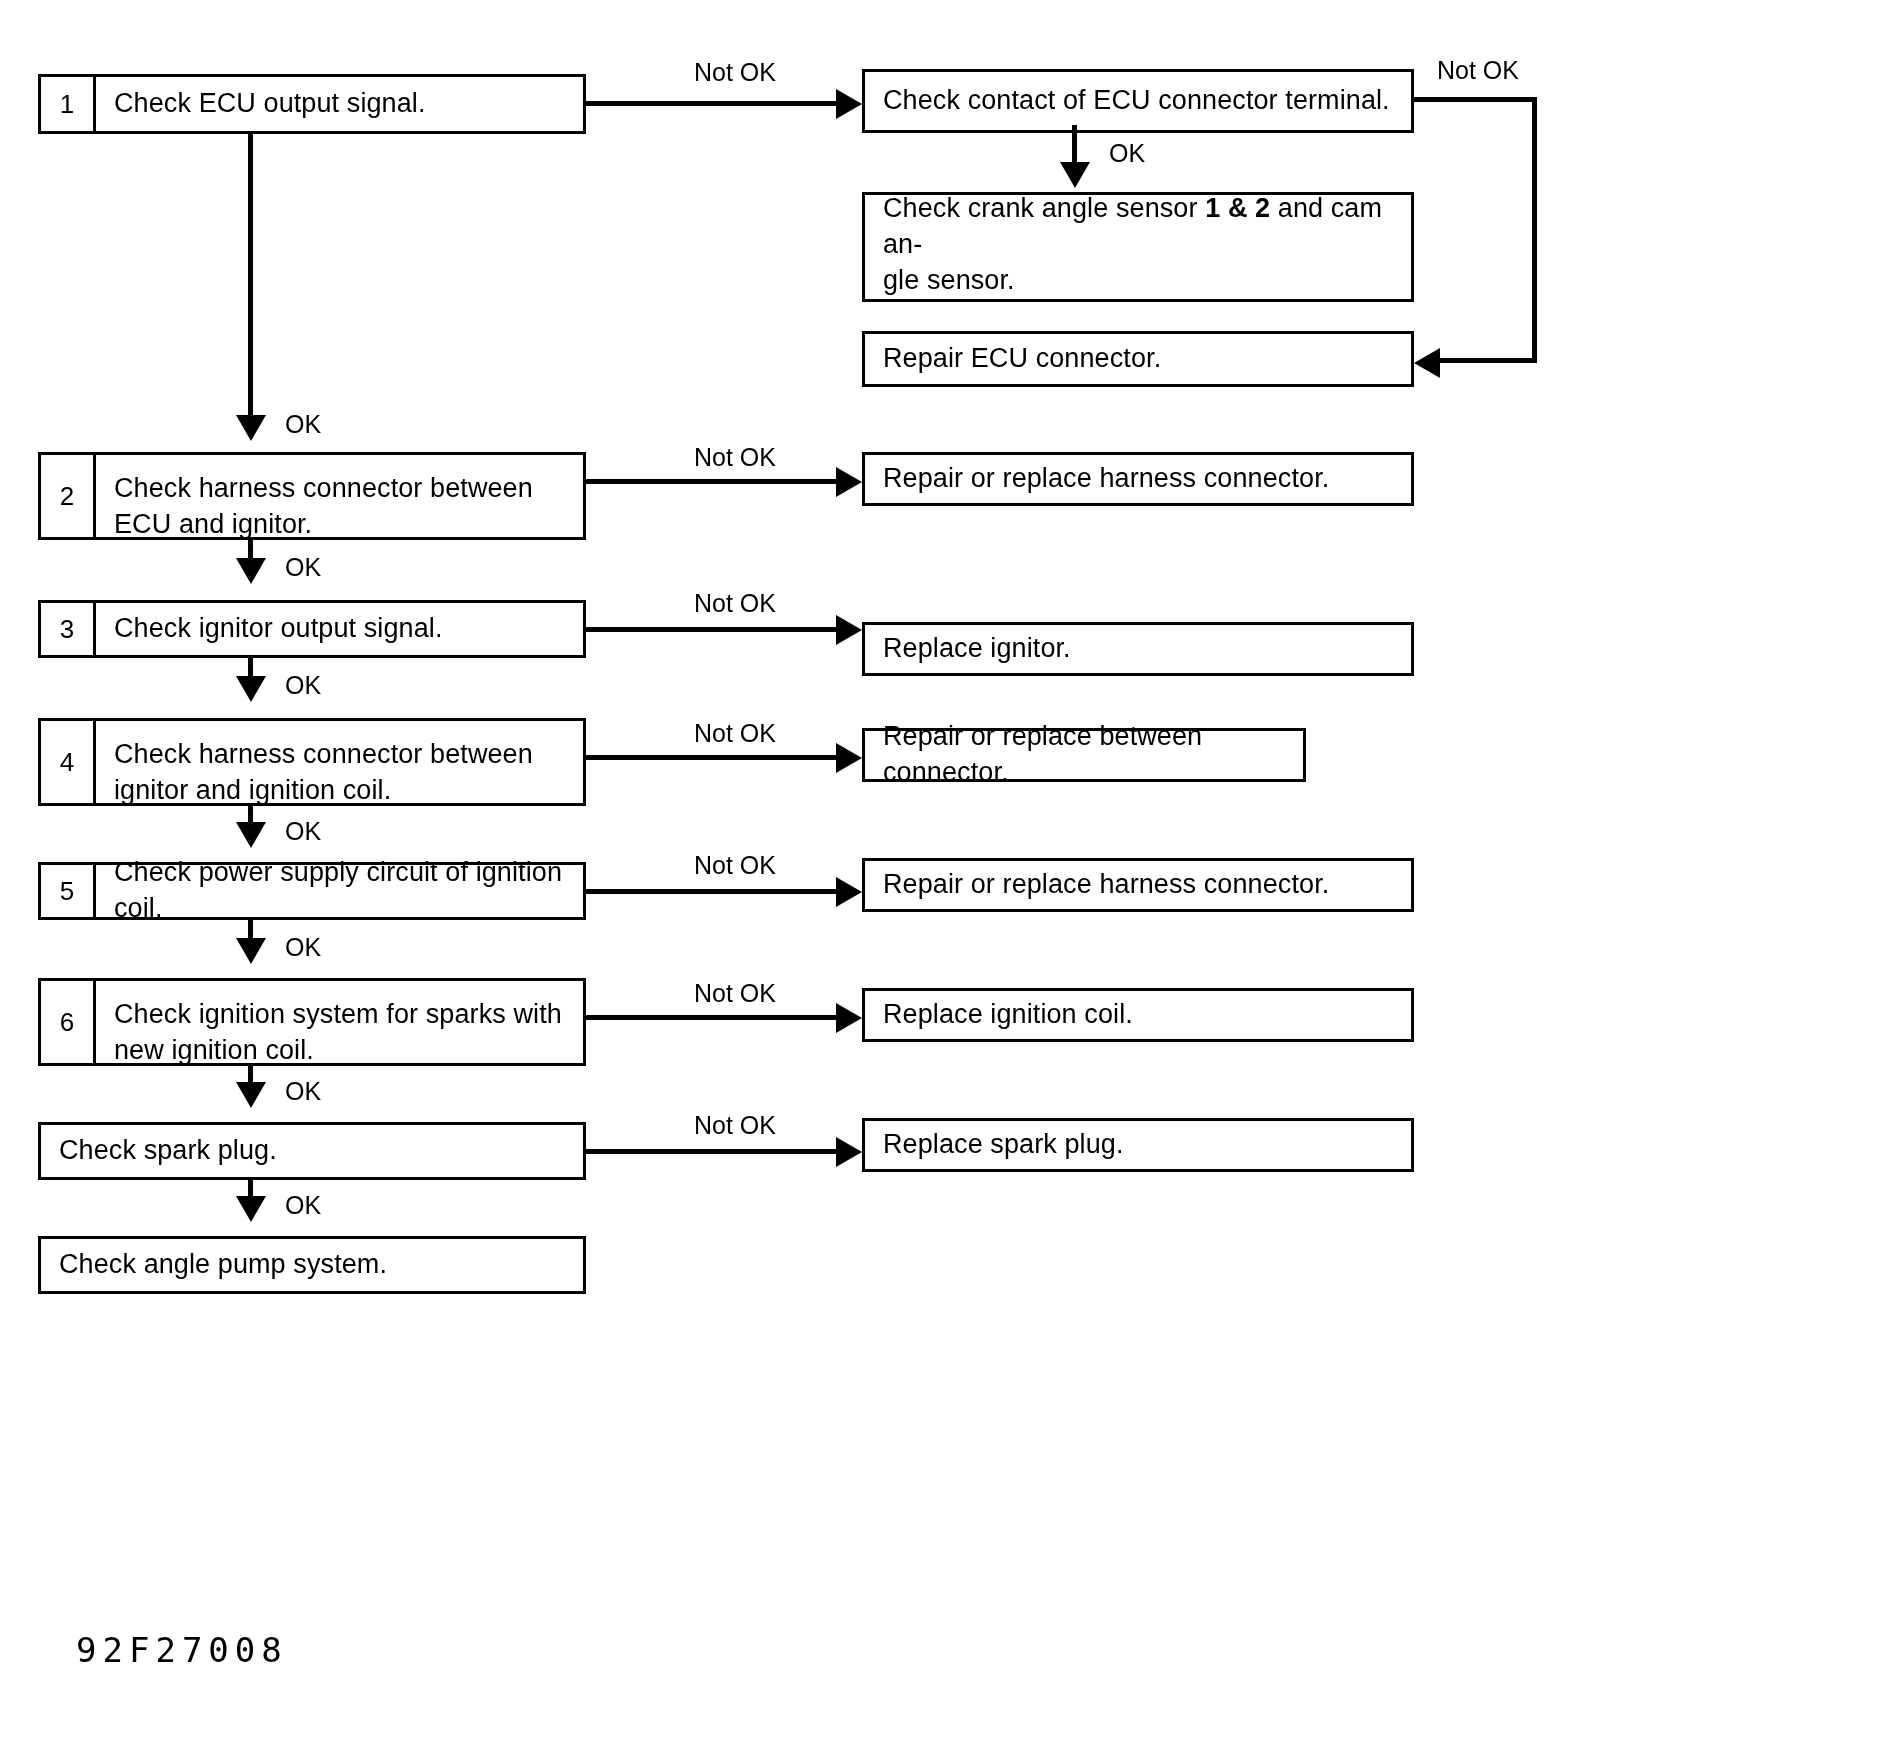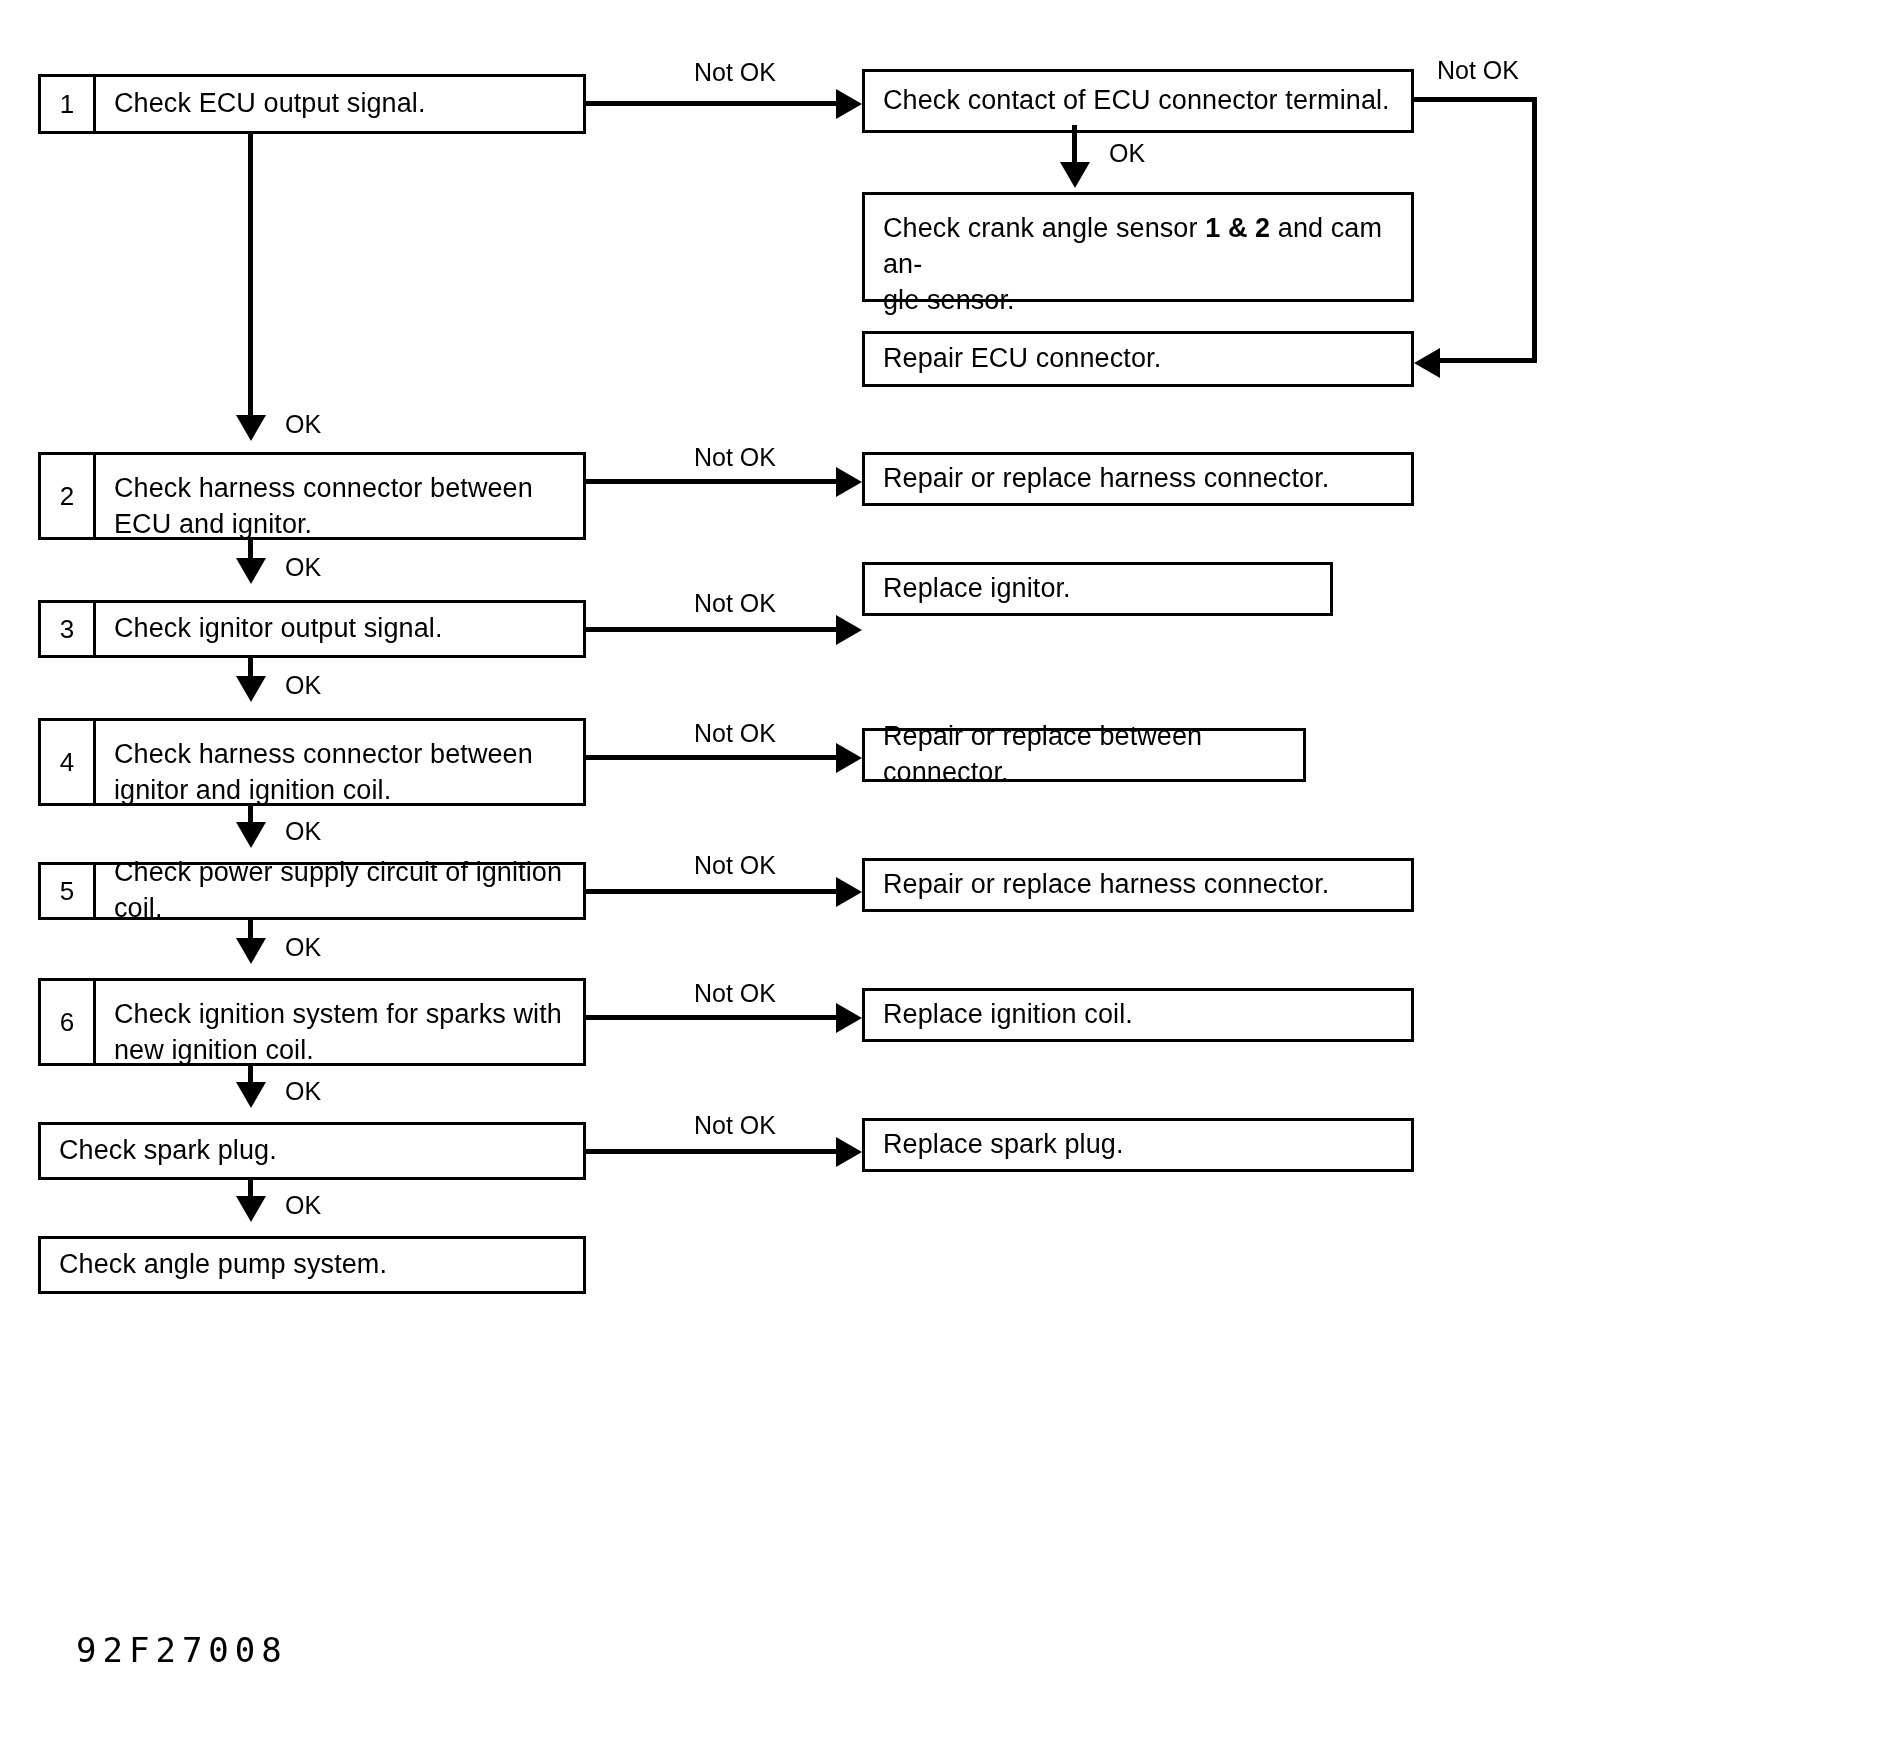--- a/index.html
+++ b/index.html
@@ -118,21 +118,21 @@
   <div class="edge-label" style="left:1437px; top:56px;">Not OK</div>
   <div class="line hline" style="left:1412px; top:97px; width:125px;"></div>
   <div class="line vline" style="left:1532px; top:97px; height:266px;"></div>
   <div class="line hline" style="left:1440px; top:358px; width:96px;"></div>
   <div class="arrow-left" style="left:1414px; top:348px;"></div>
 
   <div class="line vline" style="left:1072px; top:125px; height:44px;"></div>
   <div class="arrow-down" style="left:1060px; top:162px;"></div>
   <div class="edge-label" style="left:1109px; top:139px;">OK</div>
 
-  <div class="box" style="left:862px; top:192px; width:552px; height:110px;">
+  <div class="box" style="left:862px; top:192px; width:552px; height:110px;align-items:flex-end;">
     <div class="box-text">
       <span>
         <span>Check crank angle sensor </span><span class="bold-inline">1 &amp; 2</span><span> and cam an-</span><br>
         <span>gle sensor.</span>
       </span>
     </div>
   </div>
 
   <div class="box" style="left:862px; top:331px; width:552px; height:56px;">
     <div class="box-text centered">Repair ECU connector.</div>
@@ -161,21 +161,21 @@
 
   <div class="box" style="left:38px; top:600px; width:548px; height:58px;">
     <div class="box-num">3</div>
     <div class="box-text centered">Check ignitor output signal.</div>
   </div>
 
   <div class="line hline" style="left:586px; top:627px; width:264px;"></div>
   <div class="arrow-right" style="left:836px; top:615px;"></div>
   <div class="edge-label" style="left:694px; top:589px;">Not OK</div>
 
-  <div class="box" style="left:862px; top:562px; width:471px; height:54px;text-align:center;">
+  <div class="box" style="left:862px; top:622px; width:552px; height:54px;text-align:center;">
     <div class="box-text centered">Replace ignitor.</div>
   </div>
 
   <div class="line vline" style="left:248px; top:658px; height:24px;"></div>
   <div class="arrow-down" style="left:236px; top:676px;"></div>
   <div class="edge-label" style="left:285px; top:671px;">OK</div>
 
   <div class="box" style="left:38px; top:718px; width:548px; height:88px;">
     <div class="box-num">4</div>
     <div class="box-text">Check harness connector between ignitor and ignition coil.</div>

